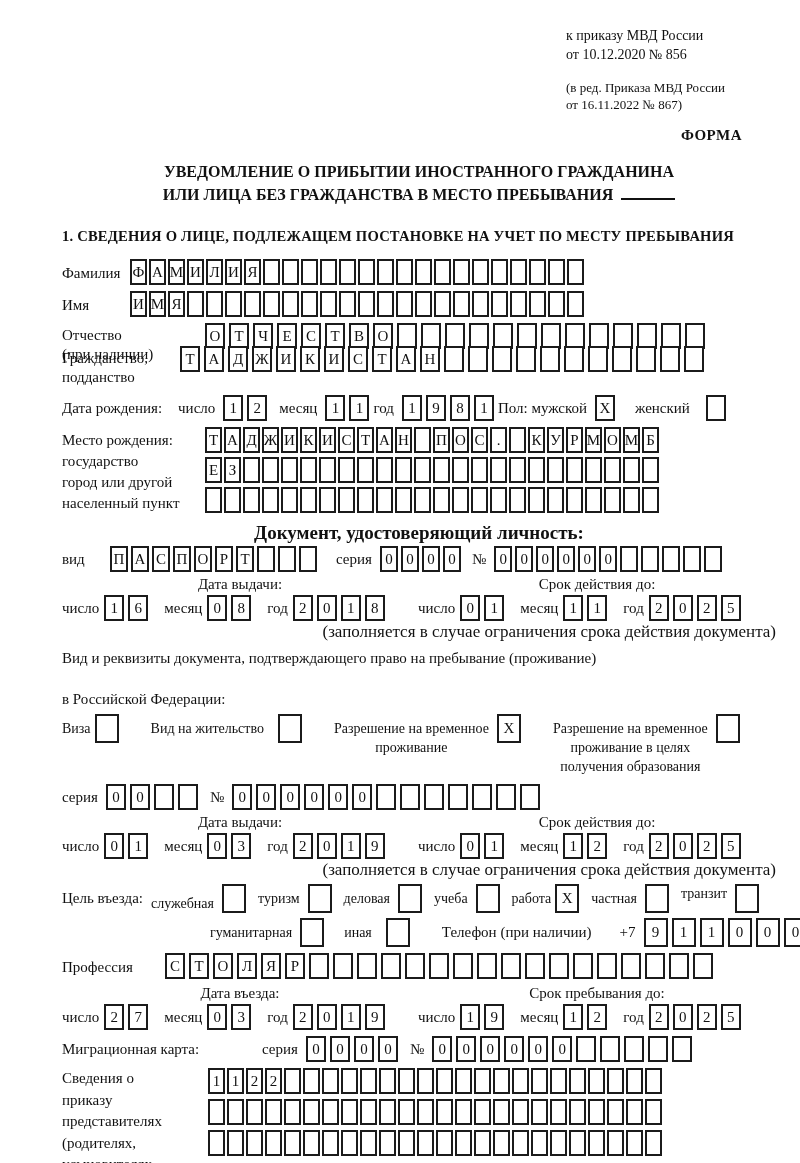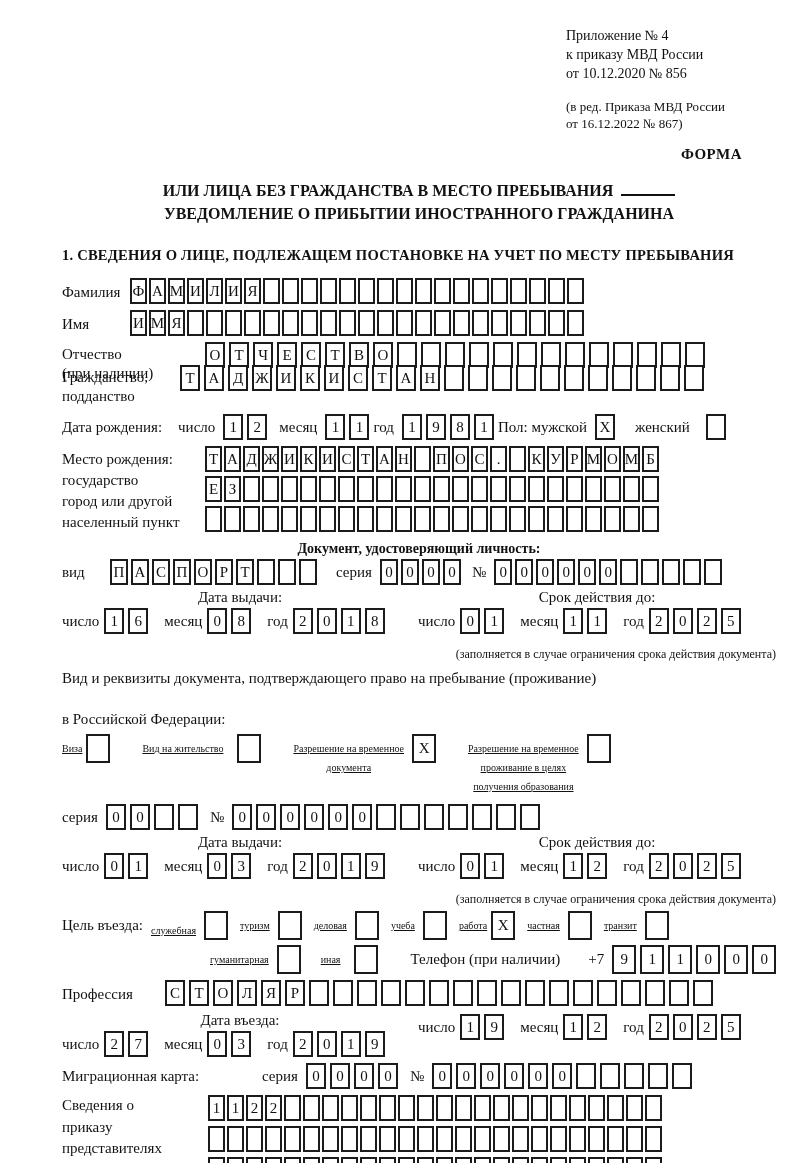--- a/index.html
+++ b/index.html
@@ -35,48 +35,47 @@
   .gap-s { width: 8px; flex:0 0 auto; } .gap-m { width: 16px; flex:0 0 auto; } .gap-l { width: 28px; flex:0 0 auto; }
   
   .daterow { display: flex; margin-top: 4px; }
   .dcol { display: flex; flex-direction: column; }
   .dcol .dhead { font-size: 15px; text-align: center; }
   .dcol.left { width: 356px; }
   .dcol.right { flex: 1; }
   .dline { display: flex; align-items: center; margin-top: 2px; }
   .dline .dl { font-size: 15px; margin-right: 5px; }
   .dline .ml { margin-left: 12px; }
-  .footnote { font-size: 12px; text-align: right; margin-top: 13px; }
-  .center-bold { text-align: center; font-weight: bold; font-size: 14px; margin-top: 8px; }
+  .footnote { font-size: 17px; text-align: right; margin-top: 1px; }
+  .center-bold { text-align: center; font-weight: bold; font-size: 19px; margin-top: 8px; }
   .plain { font-size: 15px; line-height: 25px; margin-top: 4px; }
   
   .opt { display: flex; align-items: flex-start; }
-  .opt .olbl { font-size: 10px; line-height: 19px; padding-top: 5px; text-decoration: underline; }
+  .opt .olbl { font-size: 14px; line-height: 19px; padding-top: 5px; }
   .opt .olbl.c { text-align: center; }
   .opt .boxes { margin-left: 8px; }
   .cbx .cb { width: 24px; height: 29px; }
   .reps { display: flex; margin-top: 6px; }
   .reps .rlbl { width: 146px; font-size: 15px; line-height: 21.5px; flex: 0 0 auto; }
   .reps .rrows .boxes { margin-bottom: 5px; }
 </style>
 </head>
 <body>
 
 <div class="hdr">
-  <div>Приложение № 4</div>
   <div>к приказу МВД России</div>
   <div>от 10.12.2020 № 856</div>
   <div class="small first">(в ред. Приказа МВД России</div>
-  <div class="small">от 16.12.2022 № 867)</div>
+  <div class="small">от 16.11.2022 № 867)</div>
 </div>
 <div class="forma">ФОРМА</div>
 
 <div class="title">
+  <div>УВЕДОМЛЕНИЕ О ПРИБЫТИИ ИНОСТРАННОГО ГРАЖДАНИНА</div>
   <div><span>ИЛИ ЛИЦА БЕЗ ГРАЖДАНСТВА В МЕСТО ПРЕБЫВАНИЯ</span><span class="uline"></span></div>
-  <div>УВЕДОМЛЕНИЕ О ПРИБЫТИИ ИНОСТРАННОГО ГРАЖДАНИНА</div>
 </div>
 
 <div class="sec-head">1. СВЕДЕНИЯ О ЛИЦЕ, ПОДЛЕЖАЩЕМ ПОСТАНОВКЕ НА УЧЕТ ПО МЕСТУ ПРЕБЫВАНИЯ</div>
 
 <div class="row" style="margin-top:14px">
   <span class="lbl" style="width:68px">Фамилия</span>
   <span class="boxes sm">
       <span class="cb">Ф</span>
       <span class="cb">А</span>
       <span class="cb">М</span>
@@ -423,21 +422,21 @@
   <span class="gap-l"></span>
   <span class="opt">
     <span class="olbl">Вид на жительство</span>
     <span class="boxes" style="margin-left:14px">
         <span class="cb"></span>
       </span>
   </span>
   <span class="gap-l"></span>
   <span class="opt">
     <span class="olbl c">
-      <span>Разрешение на временное</span><br><span>документа</span>
+      <span>Разрешение на временное</span><br><span>проживание</span>
     </span>
     <span class="boxes">
         <span class="cb">X</span>
       </span>
   </span>
   <span class="gap-l"></span>
   <span class="opt">
     <span class="olbl c">
       <span>Разрешение на временное</span><br><span>проживание в целях</span><br><span>получения образования</span>
     </span>
@@ -562,21 +561,21 @@
       </span>
     </span>
   <span class="gap-s"></span>
   <span class="opt" style="align-items:center">
       <span class="olbl" style="padding-top:0">частная</span>
       <span class="boxes">
         <span class="cb"></span>
       </span>
     </span>
   <span class="gap-s"></span>
-  <span class="opt" style="align-items:center">
+  <span class="opt" style="align-items:flex-start">
       <span class="olbl" style="padding-top:0">транзит</span>
       <span class="boxes">
         <span class="cb"></span>
       </span>
     </span>
 </div>
 <div class="row cbx" style="margin-top:5px;align-items:center;padding-left:148px">
   <span class="opt" style="align-items:center">
       <span class="olbl" style="padding-top:0">гуманитарная</span>
       <span class="boxes">
@@ -651,20 +650,21 @@
       <span class="dl ml">год</span>
       <span class="boxes">
           <span class="cb">2</span>
           <span class="cb">0</span>
           <span class="cb">1</span>
           <span class="cb">9</span>
         </span>
     </div>
   </div>
   <div class="dcol right">
+    <div class="dhead">Срок пребывания до:</div>
     <div class="dline">
       <span class="dl">число</span>
       <span class="boxes">
           <span class="cb">1</span>
           <span class="cb">9</span>
         </span>
       <span class="dl ml">месяц</span>
       <span class="boxes">
           <span class="cb">1</span>
           <span class="cb">2</span>

